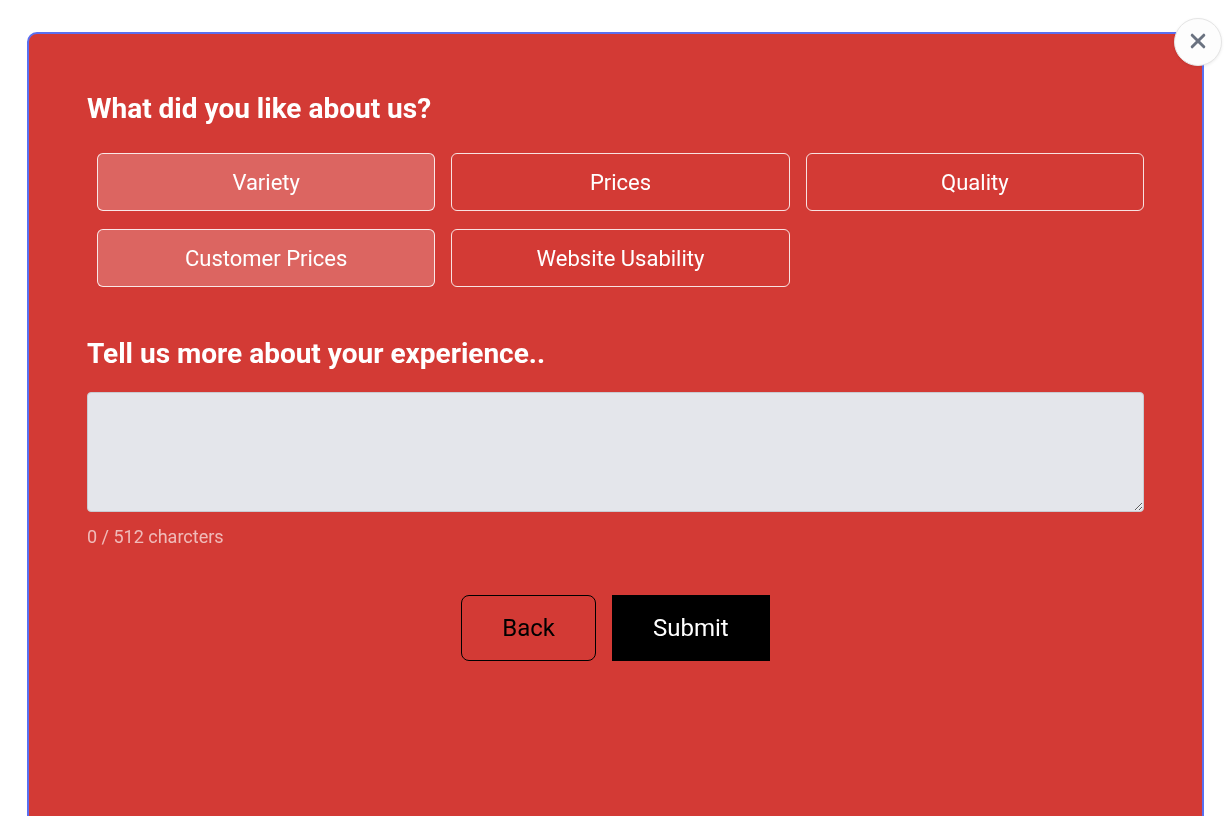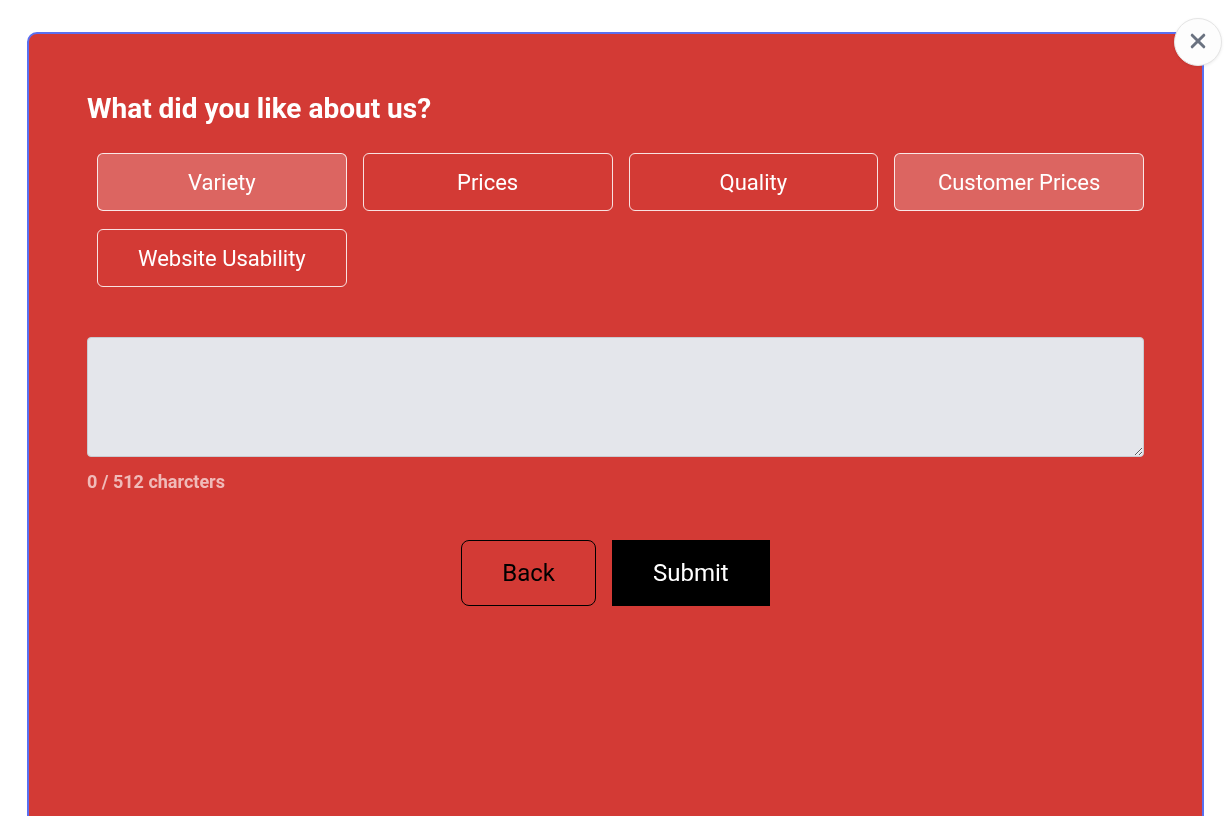--- a/index.html
+++ b/index.html
@@ -46,21 +46,21 @@
       height: 20px;
     }
     .question-heading {
       color: #fff;
       font-size: 28px;
       font-weight: 700;
       margin-bottom: 28px;
     }
     .options-grid {
       display: grid;
-      grid-template-columns: 1fr 1fr 1fr 1fr;
+      grid-template-columns: 1fr 1fr 1fr;
       gap: 18px 16px;
       margin-bottom: 50px;
       padding-left: 10px;
     }
     .option-btn {
       background: transparent;
       border: 1px solid rgba(255,255,255,0.85);
       border-radius: 6px;
       color: #fff;
       font-size: 22px;
@@ -86,21 +86,21 @@
       border-radius: 4px;
       resize: both;
       font-family: inherit;
       font-size: 16px;
       padding: 10px;
     }
     .char-counter {
       color: rgba(255,255,255,0.65);
       font-size: 18px;
       margin-top: 10px;
-      font-weight: 700;
+      font-weight: 400;
     }
     .actions {
       display: flex;
       justify-content: center;
       gap: 16px;
       margin-top: 48px;
     }
     .back-btn {
       background: transparent;
       border: 1px solid #000;
@@ -141,20 +141,21 @@
   <h2 class="question-heading">What did you like about us?</h2>
 
   <div class="options-grid">
     <button class="option-btn selected">Variety</button>
     <button class="option-btn">Prices</button>
     <button class="option-btn">Quality</button>
     <button class="option-btn selected">Customer Prices</button>
     <button class="option-btn">Website Usability</button>
   </div>
 
+  <h2 class="tell-more-heading">Tell us more about your experience..</h2>
 
   <textarea class="feedback-textarea" value="" style=""></textarea>
 
   <div class="char-counter">0 / 512 charcters</div>
 
   <div class="actions">
     <button class="back-btn">Back</button>
     <button class="submit-btn">Submit</button>
   </div>
 

